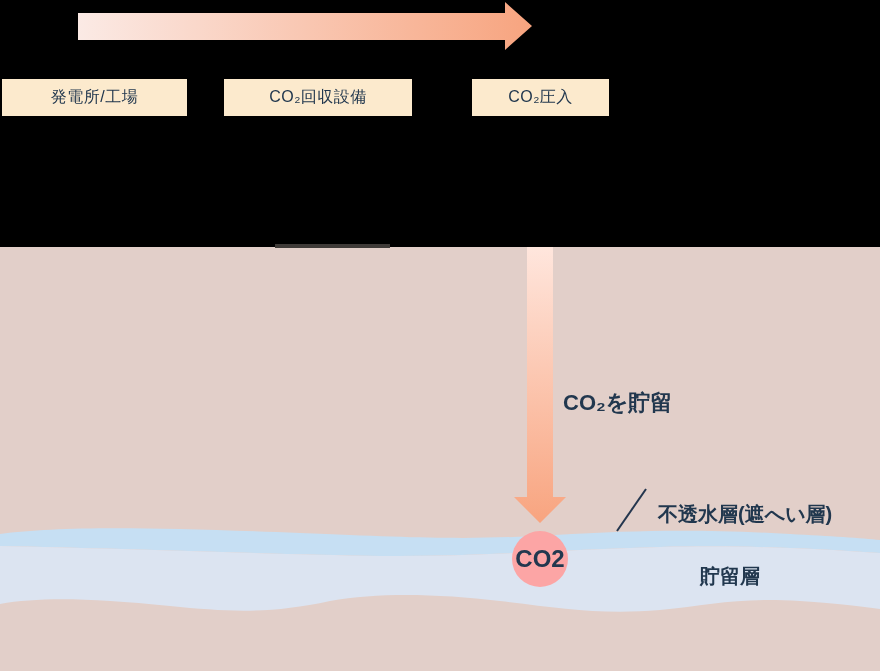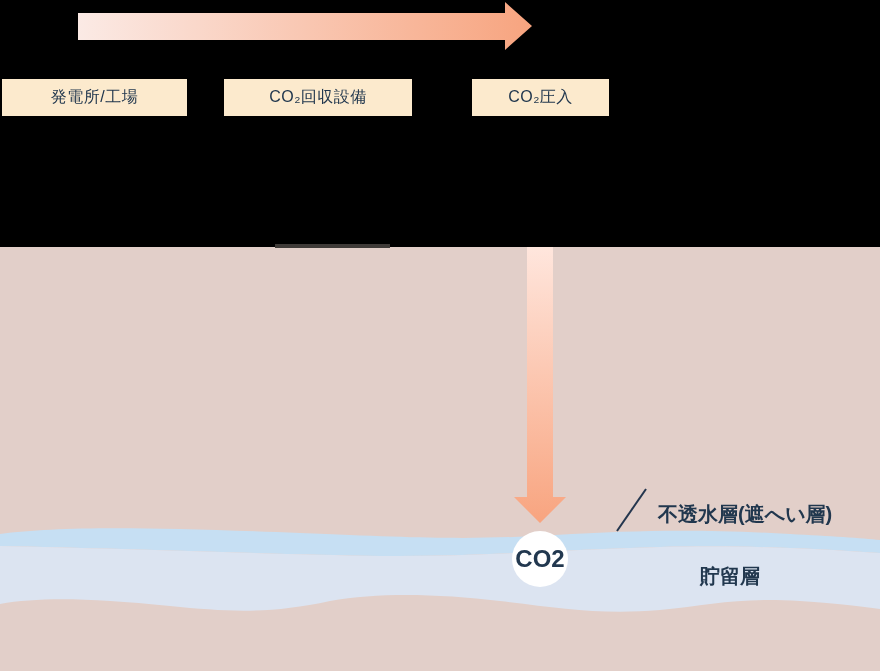--- a/index.html
+++ b/index.html
@@ -42,21 +42,21 @@
   .caprock-label       { left: 658px; top: 482px; font-size: 20px; margin-top: 19px; }
   .reservoir-label     { left: 658px; top: 563px; font-size: 20px; padding-left: 42px; }
 
   .co2-bubble {
     position: absolute;
     left: 512px;
     top: 531px;
     width: 56px;
     height: 56px;
     border-radius: 50%;
-    background: #ffffff;
+    background: #fca5a5;
     color: #22384F;
     font-size: 24px;
     font-weight: bold;
     display: flex;
     align-items: center;
     justify-content: center;
   }
 </style>
 </head>
 <body>
@@ -94,20 +94,21 @@
 
     <path d="M527,247 L553,247 L553,497 L566,497 L540,523 L514,497 L527,497 Z" fill="url(#vArrowGrad)"></path>
 
     <line x1="617" y1="531" x2="646" y2="489" stroke="#24364E" stroke-width="2"></line>
   </svg>
 
   <div class="flow-box flow-box-1">発電所/工場</div>
   <div class="flow-box flow-box-2">CO₂回収設備</div>
   <div class="flow-box flow-box-3">CO₂圧入</div>
 
+  <div class="diagram-label storage-arrow-label">CO₂を貯留</div>
 
   <div class="co2-bubble">
     <span>CO2</span>
   </div>
 
   <div class="diagram-label caprock-label">不透水層(遮へい層)</div>
 
   <div class="diagram-label reservoir-label">貯留層</div>
 
 </div>

